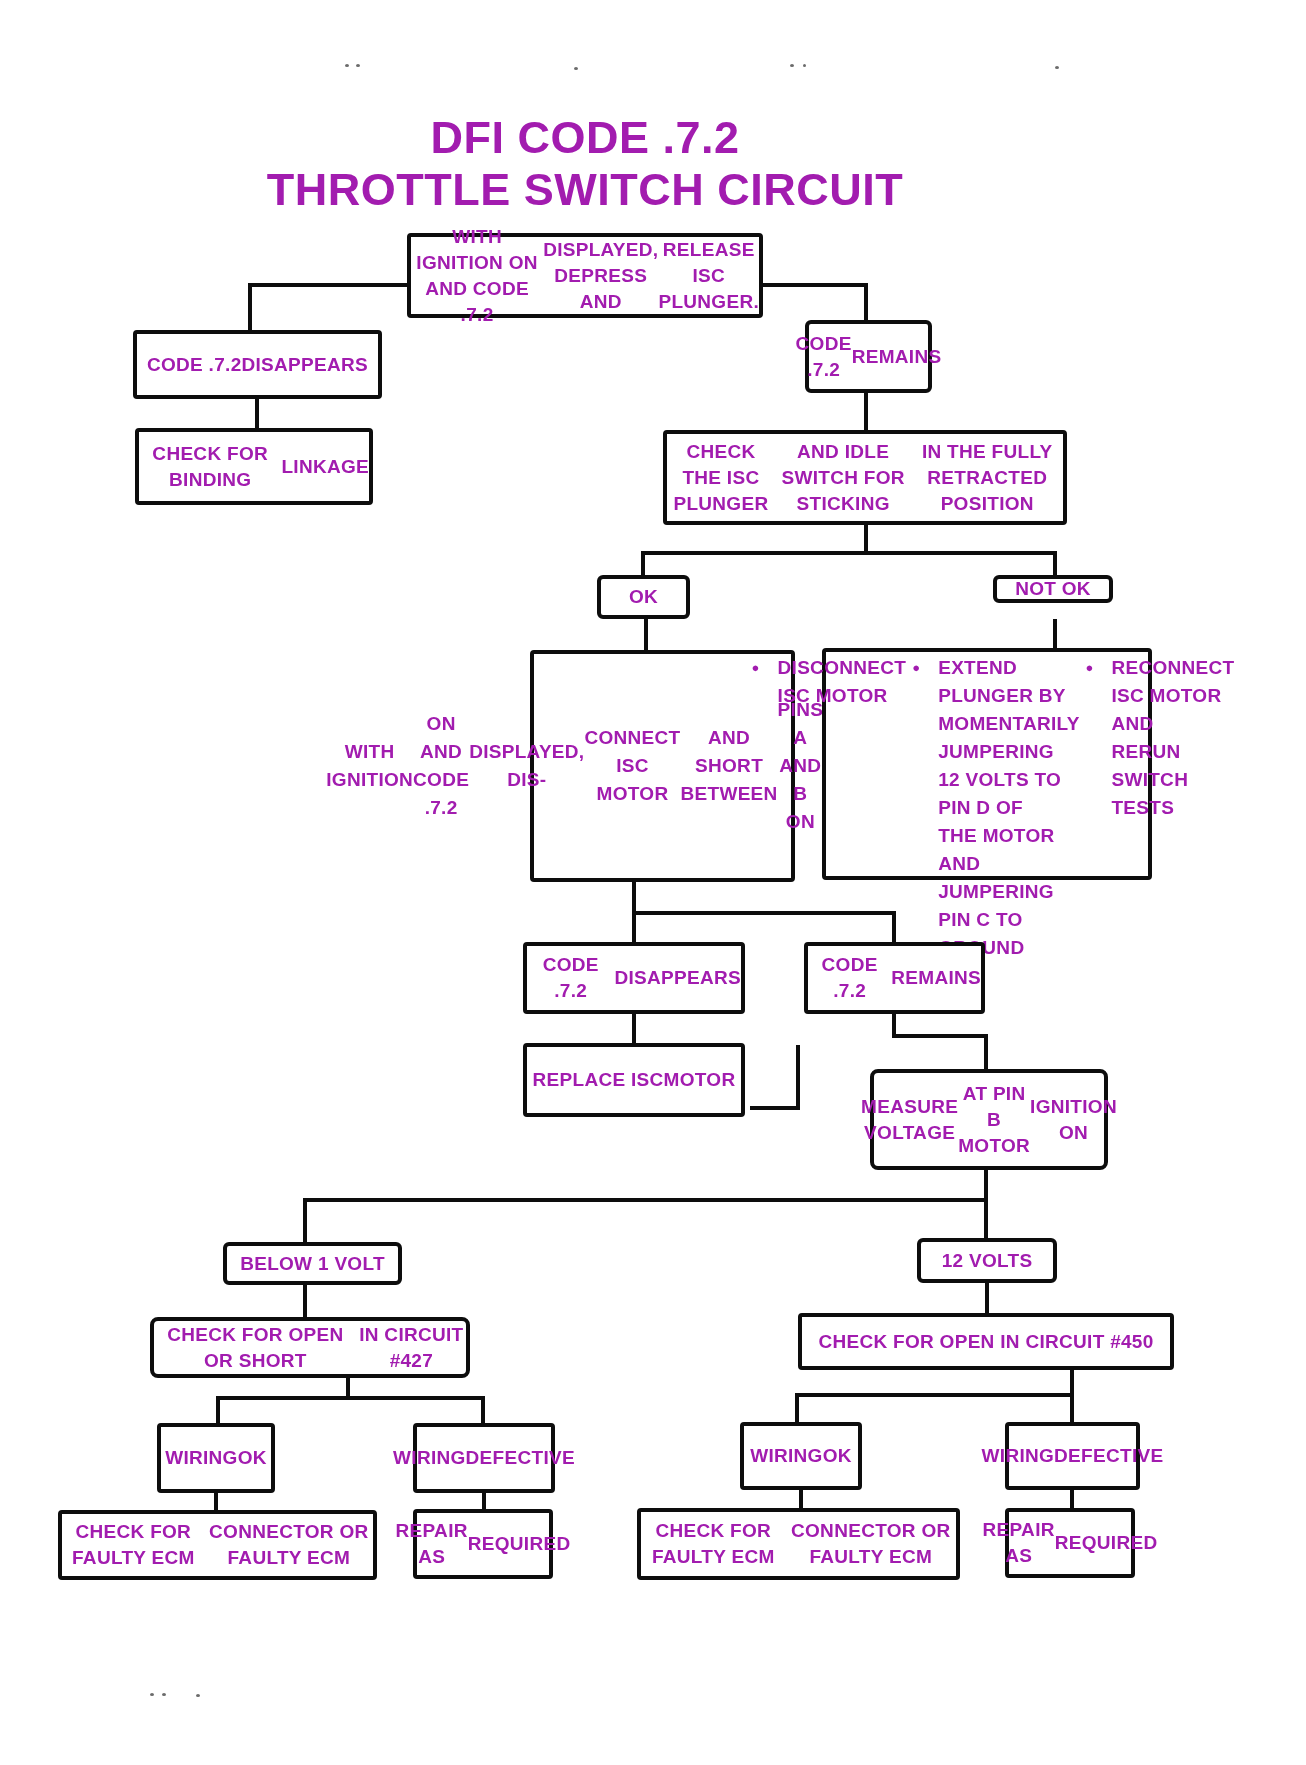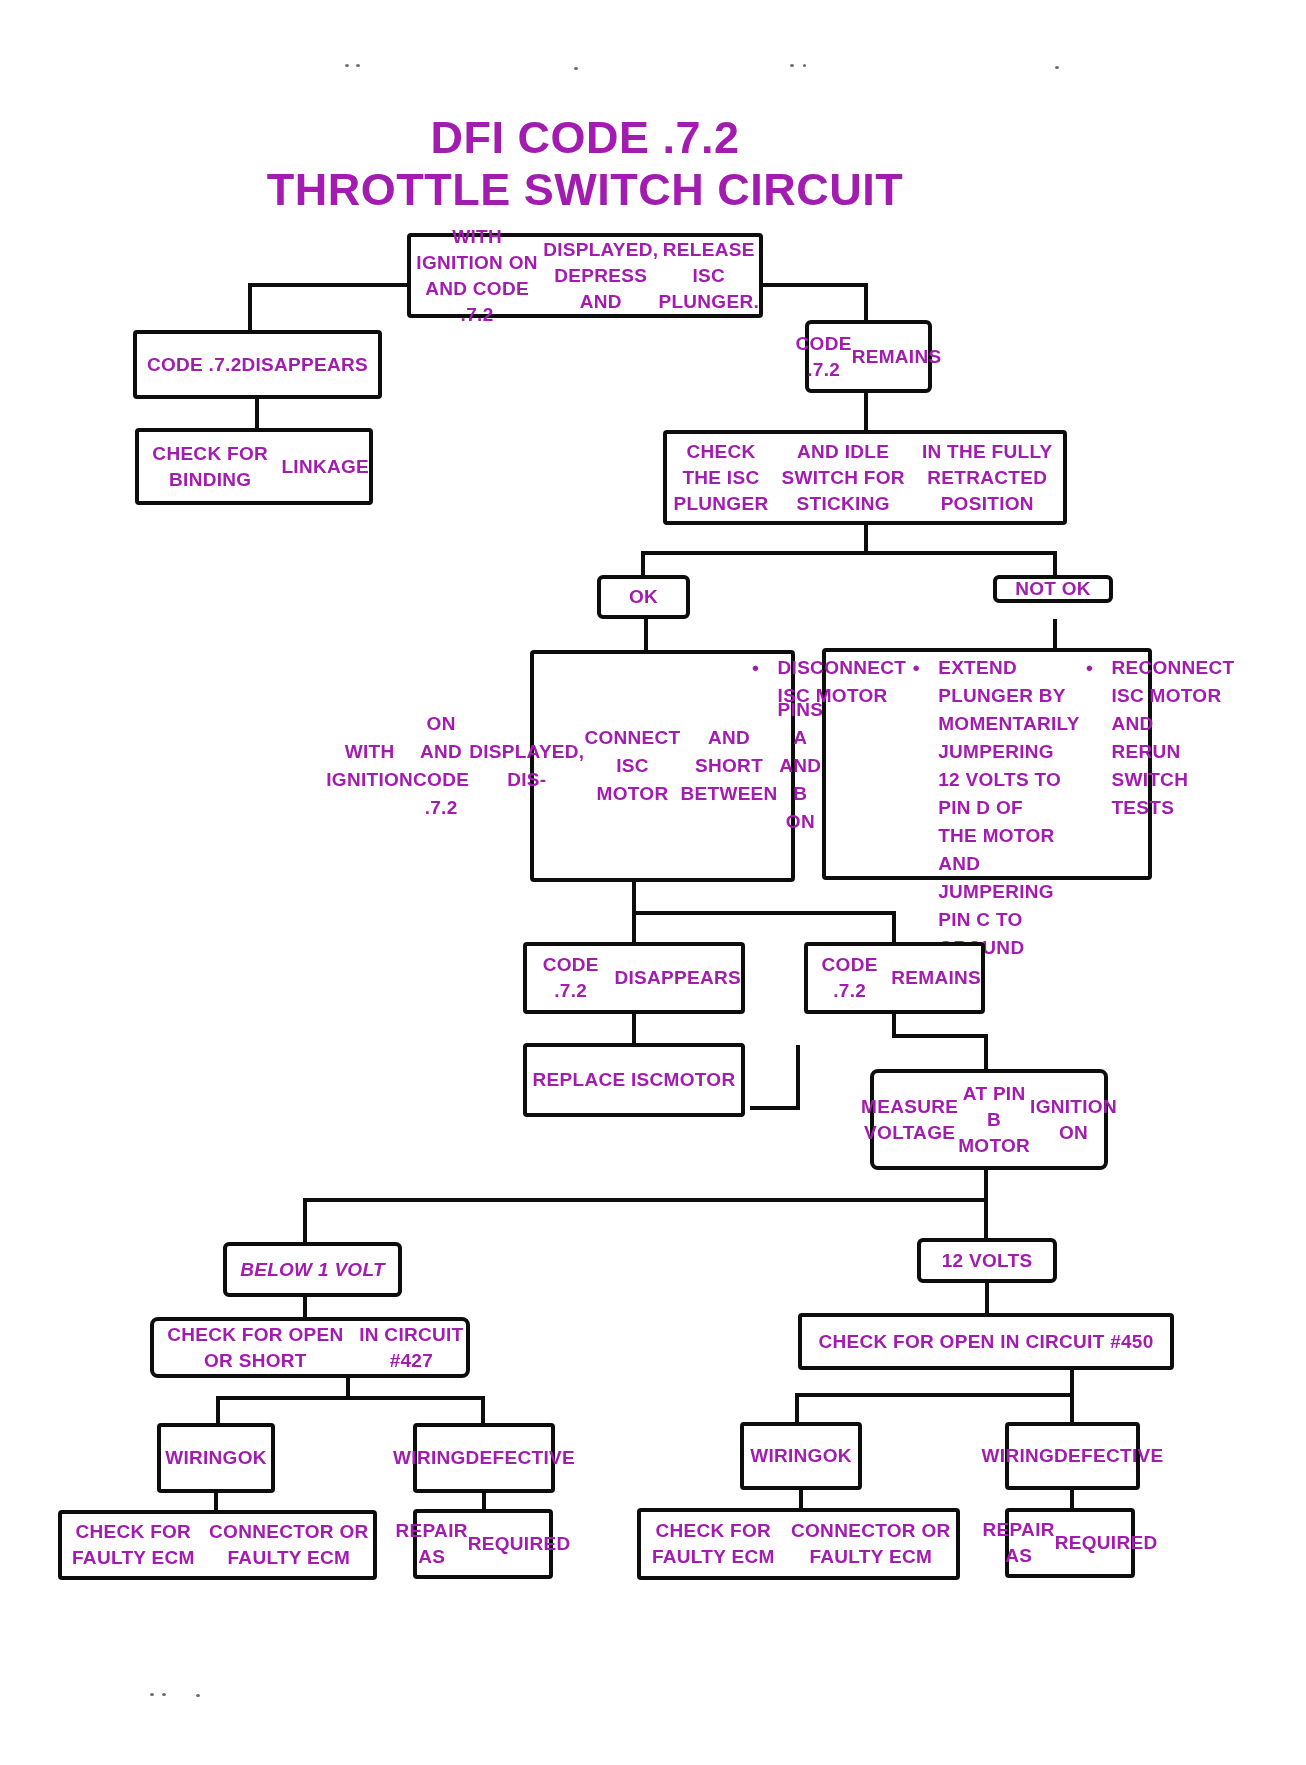--- a/index.html
+++ b/index.html
@@ -214,21 +214,21 @@
     <div class="ln">CODE .7.2</div>
     <div class="ln">REMAINS</div>
   </div>
 
   <div class="node" style="left:870px;top:1069px;width:238px;height:101px;border-radius:8px;">
     <div class="ln">MEASURE VOLTAGE</div>
     <div class="ln">AT PIN B MOTOR</div>
     <div class="ln">IGNITION ON</div>
   </div>
 
-  <div class="node" style="left:223px;top:1242px;width:179px;height:55px;font-style:italic;">
+  <div class="node" style="left:223px;top:1242px;width:179px;height:43px;">
     <div class="ln">BELOW 1 VOLT</div>
   </div>
 
   <div class="node" style="left:917px;top:1238px;width:140px;height:45px;">
     <div class="ln">12 VOLTS</div>
   </div>
 
   <div class="node" style="left:150px;top:1317px;width:320px;height:61px;border-radius:8px;">
     <div class="ln">CHECK FOR OPEN OR SHORT</div>
     <div class="ln">IN CIRCUIT #427</div>

